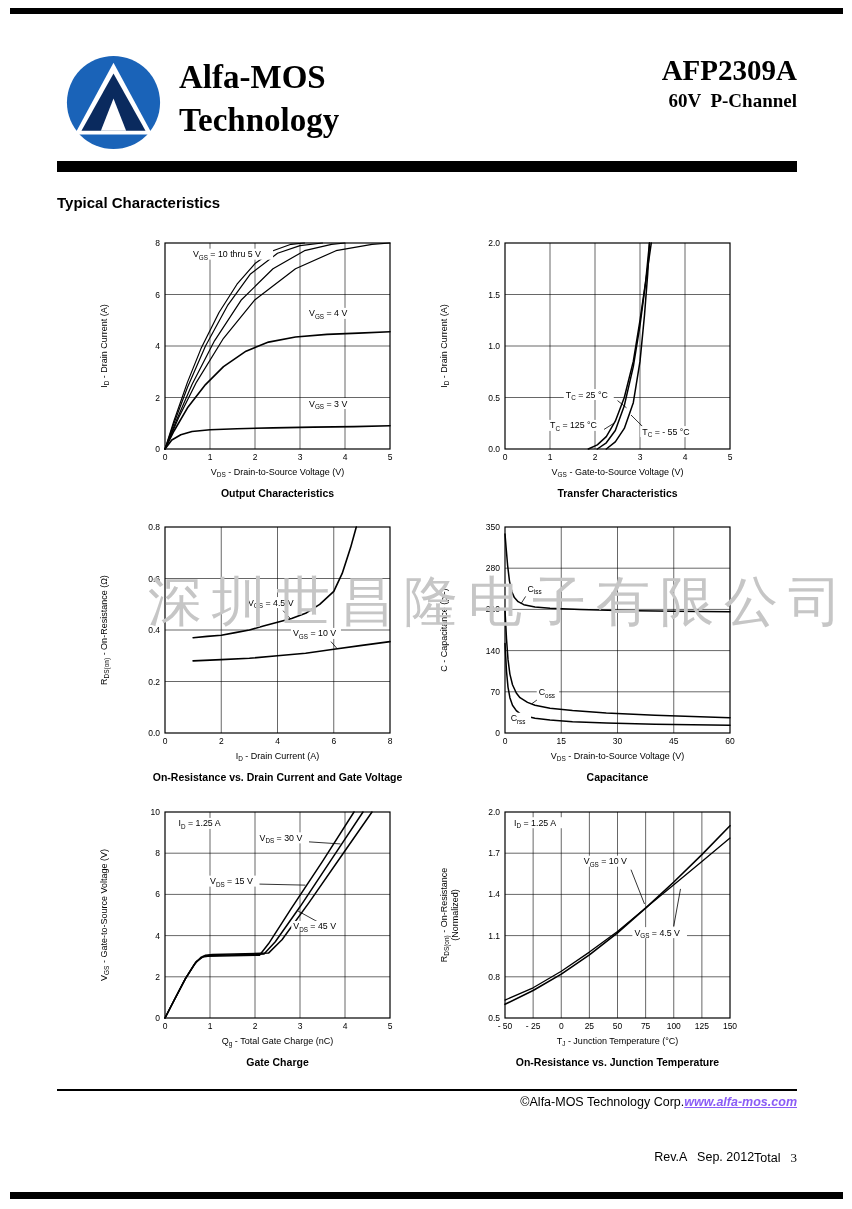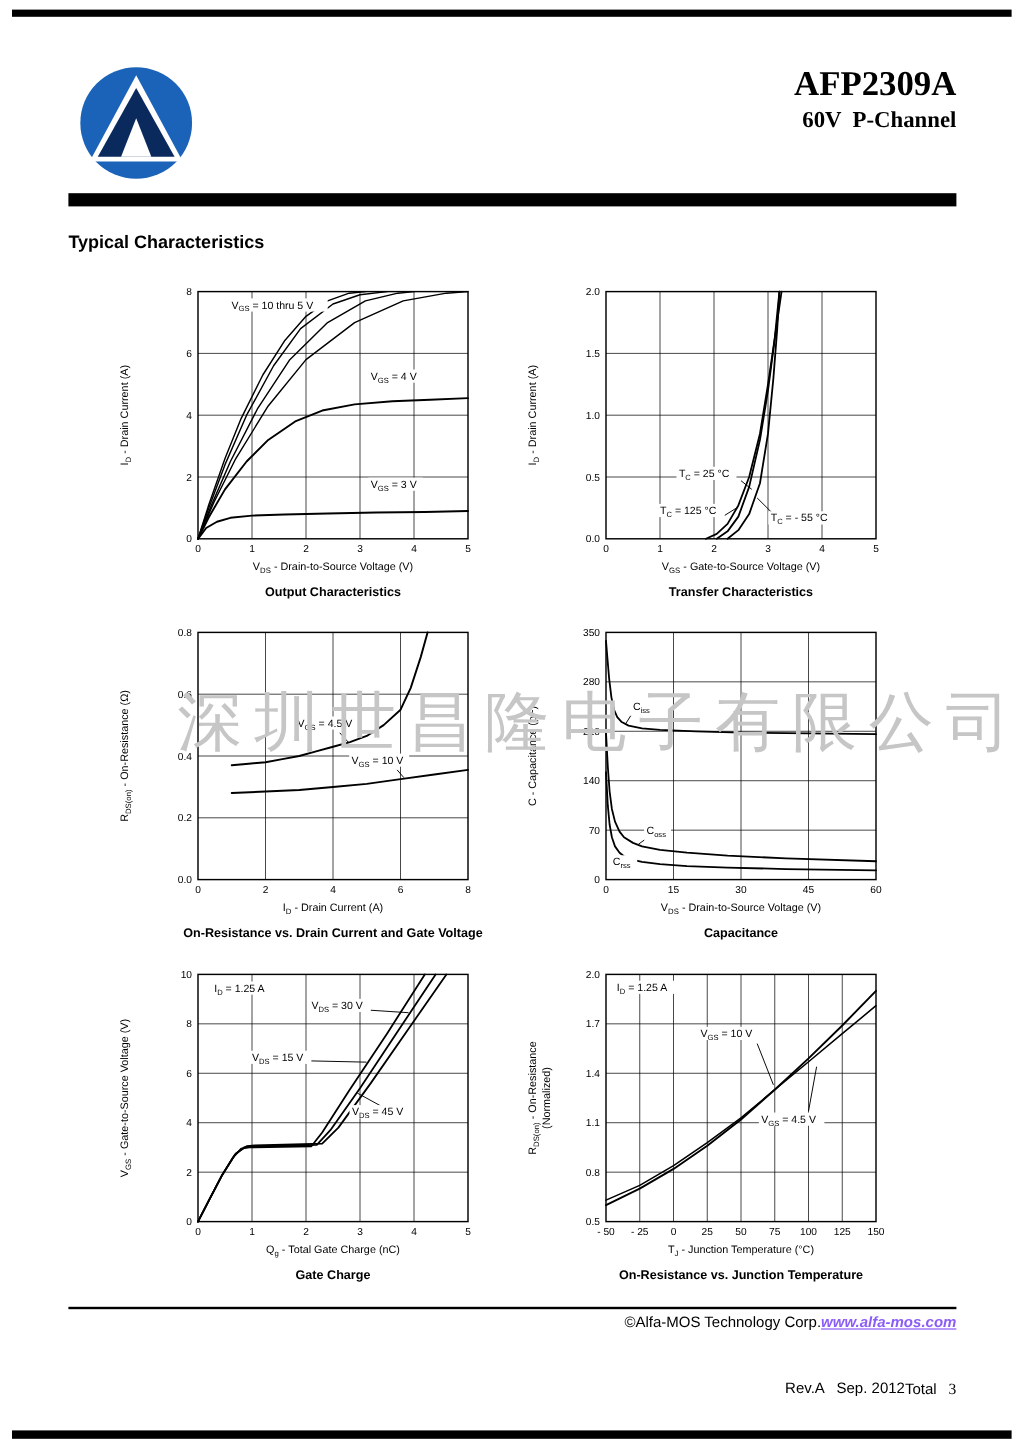--- a/index.html
+++ b/index.html
@@ -47,20 +47,24 @@
 
   <div class="page-bar top abs"></div>
 
   <header>
     <svg class="logo" viewBox="0 0 100 100">
       <circle cx="50" cy="50" r="48" fill="#1a63b8"></circle>
       <path d="M50 9 L90 83 L10 83 Z" fill="#ffffff"></path>
       <path d="M50 20 L83 79 L17 79 Z" fill="#0a2a5e"></path>
       <path d="M50 46 L63 79 L37 79 Z" fill="#ffffff"></path>
     </svg>
+    <div class="company serif">
+      <div>Alfa-MOS</div>
+      <div>Technology</div>
+    </div>
     <div class="part-info serif">
       <div class="pn">AFP2309A</div>
       <div class="sub">60V  P-Channel</div>
     </div>
   </header>
 
   <div class="hdr-rule abs"></div>
 
   <h2 class="section-title abs">Typical Characteristics</h2>
 

